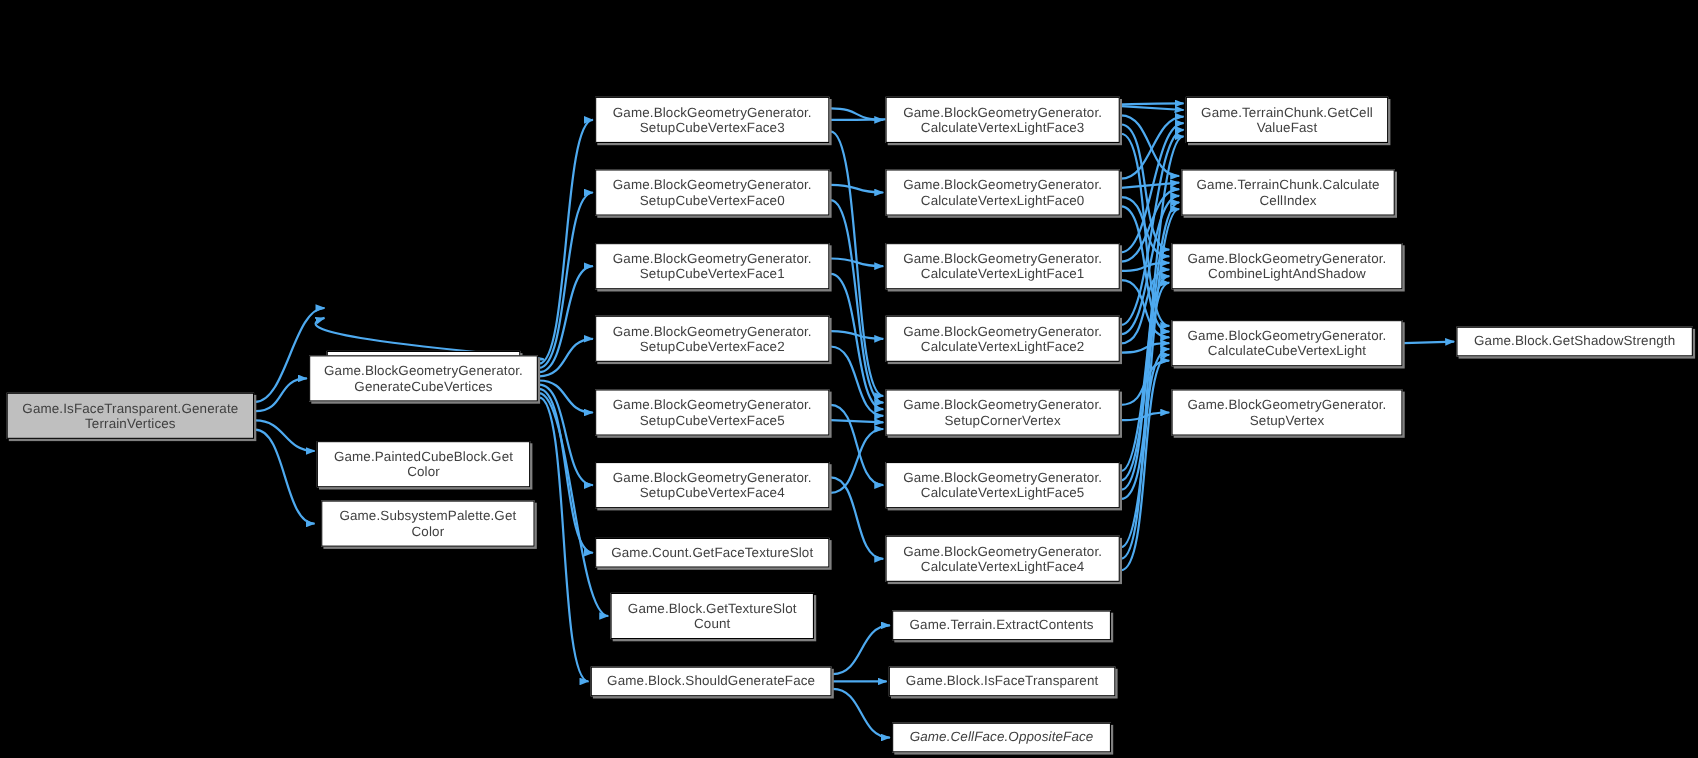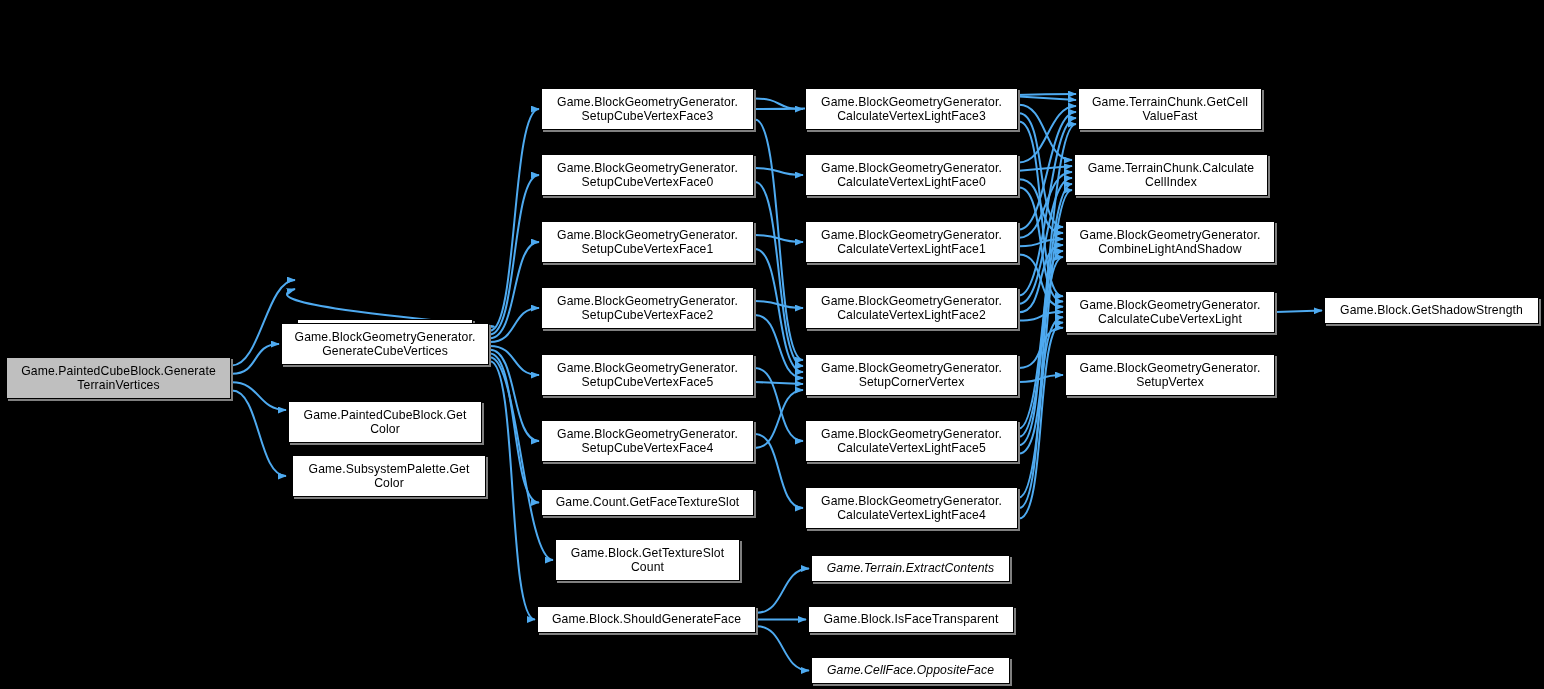--- a/index.html
+++ b/index.html
@@ -26,21 +26,21 @@
   .node-box {
     position: absolute;
     box-sizing: border-box;
     background: #ffffff;
     border: 1px solid #000000;
     box-shadow: 2px 2px 0 0 #808080;
     display: flex;
     align-items: center;
     justify-content: center;
     text-align: center;
-    color: #000000;
+    color: #404040;
     font-family: "Liberation Sans", sans-serif;
     font-size: 12.2px;
     line-height: 14.5px;
     letter-spacing: 0.01em;
     padding: 0 3px;
     overflow: hidden;
     white-space: pre-line;
   }
   .node-box.root {
     background: #bfbfbf;
@@ -113,21 +113,21 @@
         <path d="M1019,518.5 C1047,518.5 1035,322.5 1063,322.5" fill="none" stroke="#4eaaf0" stroke-width="2" marker-end="url(#arrow)"></path>
         <path d="M1019,368 C1047,368 1035,327.75 1063,327.75" fill="none" stroke="#4eaaf0" stroke-width="2" marker-end="url(#arrow)"></path>
         <path d="M1019,382 C1047,382 1035,375 1063,375" fill="none" stroke="#4eaaf0" stroke-width="2" marker-end="url(#arrow)"></path>
         <path d="M1276,312 L1322,310.5" fill="none" stroke="#4eaaf0" stroke-width="2" marker-end="url(#arrow)"></path>
         <path d="M757,612.75 C785,612.75 781,568.5 809,568.5" fill="none" stroke="#4eaaf0" stroke-width="2" marker-end="url(#arrow)"></path>
         <path d="M757,619.5 L806,619.5" fill="none" stroke="#4eaaf0" stroke-width="2" marker-end="url(#arrow)"></path>
         <path d="M757,626.25 C785,626.25 781,670.5 809,670.5" fill="none" stroke="#4eaaf0" stroke-width="2" marker-end="url(#arrow)"></path>
       </g>
   </svg>
   <div id="node-layer">
-      <div class="node-box root" style="left: 6px; top: 357px; width: 225px; height: 42px;"><span class="node-label">Game.PaintedCubeBlock.Generate
+      <div class="node-box root" style="left: 6px; top: 357px; width: 225px; height: 42px;"><span class="node-label">Game.IsFaceTransparent.Generate
 TerrainVertices</span></div>
       <div class="node-box" style="left: 297px; top: 271px; width: 176px; height: 27px; margin-top: 48px;"><span class="node-label">Game.Terrain.ExtractData</span></div>
       <div class="node-box" style="left: 281px; top: 323px; width: 208px; height: 42px;"><span class="node-label">Game.BlockGeometryGenerator.
 GenerateCubeVertices</span></div>
       <div class="node-box" style="left: 288px; top: 401px; width: 194px; height: 42px;"><span class="node-label">Game.PaintedCubeBlock.Get
 Color</span></div>
       <div class="node-box" style="left: 292px; top: 455px; width: 194px; height: 42px;"><span class="node-label">Game.SubsystemPalette.Get
 Color</span></div>
       <div class="node-box" style="left: 541px; top: 88px; width: 213px; height: 42px;"><span class="node-label">Game.BlockGeometryGenerator.
 SetupCubeVertexFace3</span></div>
@@ -152,21 +152,21 @@
       <div class="node-box" style="left: 805px; top: 221px; width: 213px; height: 42px;"><span class="node-label">Game.BlockGeometryGenerator.
 CalculateVertexLightFace1</span></div>
       <div class="node-box" style="left: 805px; top: 287px; width: 213px; height: 42px;"><span class="node-label">Game.BlockGeometryGenerator.
 CalculateVertexLightFace2</span></div>
       <div class="node-box" style="left: 805px; top: 354px; width: 213px; height: 42px;"><span class="node-label">Game.BlockGeometryGenerator.
 SetupCornerVertex</span></div>
       <div class="node-box" style="left: 805px; top: 420px; width: 213px; height: 42px;"><span class="node-label">Game.BlockGeometryGenerator.
 CalculateVertexLightFace5</span></div>
       <div class="node-box" style="left: 805px; top: 487px; width: 213px; height: 42px;"><span class="node-label">Game.BlockGeometryGenerator.
 CalculateVertexLightFace4</span></div>
-      <div class="node-box" style="left: 811px; top: 555px; width: 199px; height: 27px; font-style: italic;"><span class="node-label">Game.Terrain.ExtractContents</span></div>
+      <div class="node-box" style="left: 811px; top: 555px; width: 199px; height: 27px;"><span class="node-label">Game.Terrain.ExtractContents</span></div>
       <div class="node-box" style="left: 808px; top: 606px; width: 206px; height: 27px;"><span class="node-label">Game.Block.IsFaceTransparent</span></div>
       <div class="node-box" style="left: 811px; top: 657px; width: 199px; height: 27px; font-style: italic;"><span class="node-label">Game.CellFace.OppositeFace</span></div>
       <div class="node-box" style="left: 1078px; top: 88px; width: 184px; height: 42px;"><span class="node-label">Game.TerrainChunk.GetCell
 ValueFast</span></div>
       <div class="node-box" style="left: 1074px; top: 154px; width: 194px; height: 42px;"><span class="node-label">Game.TerrainChunk.Calculate
 CellIndex</span></div>
       <div class="node-box" style="left: 1065px; top: 221px; width: 210px; height: 42px;"><span class="node-label">Game.BlockGeometryGenerator.
 CombineLightAndShadow</span></div>
       <div class="node-box" style="left: 1065px; top: 291px; width: 210px; height: 42px;"><span class="node-label">Game.BlockGeometryGenerator.
 CalculateCubeVertexLight</span></div>

